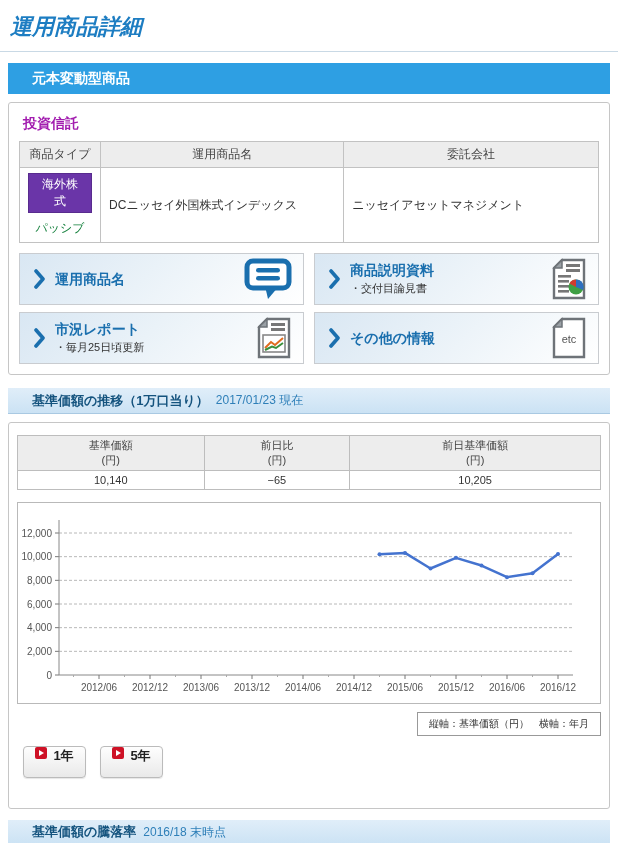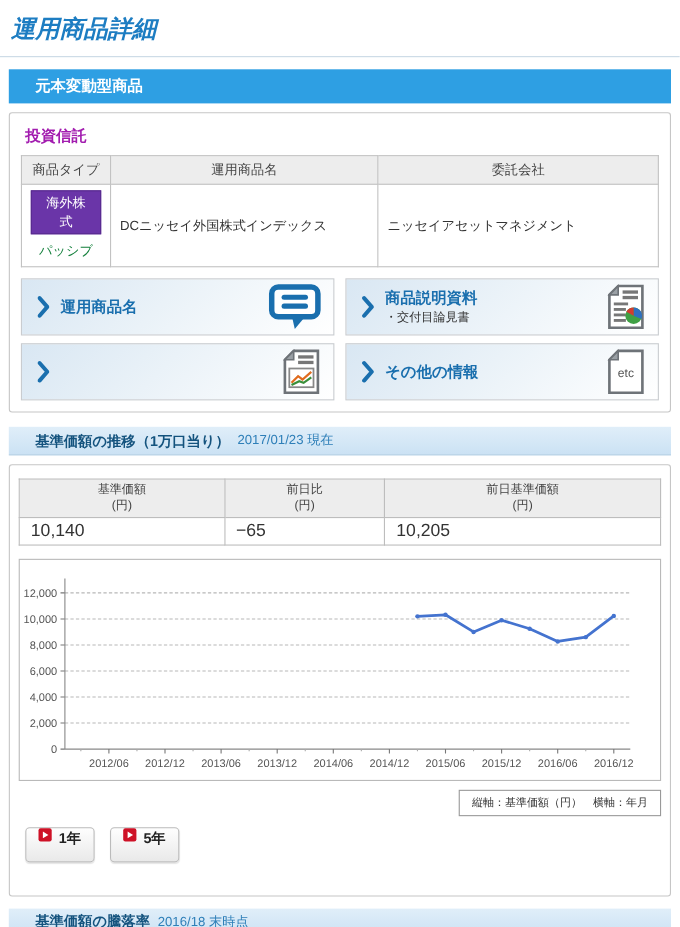--- a/index.html
+++ b/index.html
@@ -64,21 +64,21 @@
   .section-title { font-size:13px; font-weight:bold; color:#14537e; }
   .section-date { font-size:12px; color:#2e7fb8; margin-left:7px; }
   
   .panel-nav { padding:12px 8px 30px; }
   table.value-table { width:100%; border-collapse:collapse; }
   .value-table th {
     background:#ededed; border:1px solid #bdbdbd; font-weight:normal;
     color:#444; font-size:11px; line-height:1.35; padding:2px 0; text-align:center;
   }
   .value-table td {
-    border:1px solid #bdbdbd; font-size:16px; text-align:left;
+    border:1px solid #bdbdbd; font-size:11px; text-align:center;
     padding:3px 10px; height:18px;
   }
   .col-a { width:32%; } .col-b { width:25%; } .col-c { width:43%; }
   .chart-box { margin-top:12px; border:1px solid #b9b9b9; background:#fff; }
   .chart-box svg { display:block; }
   .axis-note-row { display:flex; justify-content:flex-end; margin-top:8px; }
   .axis-note { border:1px solid #999; padding:4px 11px; font-size:10px; color:#333; background:#fff; }
   .period-row { display:flex; gap:14px; margin-top:10px; padding-left:6px; }
   .period-btn {
     min-width:63px; height:32px; border:1px solid #bbb; border-radius:4px;
@@ -160,20 +160,24 @@
           <circle cx="25" cy="29" r="7.5" fill="#3fa044"></circle>
           <path d="M25,29 L25,21.5 A7.5,7.5 0 0 1 32,32 Z" fill="#2f6fc0"></path>
           <path d="M25,29 L18.4,25.4 A7.5,7.5 0 0 1 25,21.5 Z" fill="#d23b2f"></path>
         </svg>
       </div>
 
       <div class="card">
         <svg class="chevron" width="11" height="20" viewBox="0 0 11 20">
             <polyline points="2,2 9,10 2,18" fill="none" stroke="#1a6fae" stroke-width="3.6" stroke-linecap="round" stroke-linejoin="round"></polyline>
           </svg>
+        <div class="card-text">
+          <div class="card-title">市況レポート</div>
+          <div class="card-sub">・毎月25日頃更新</div>
+        </div>
         <svg class="card-icon" width="36" height="42" viewBox="0 0 36 42">
           <path d="M11,2 L33,2 L33,40 L3,40 L3,10 Z" fill="#fff" stroke="#6e7378" stroke-width="2.4"></path>
           <path d="M11,2 L11,10 L3,10 Z" fill="#9aa0a5" stroke="#6e7378" stroke-width="1.5"></path>
           <rect x="15" y="6" width="14" height="3" fill="#777"></rect>
           <rect x="15" y="11" width="14" height="3" fill="#777"></rect>
           <rect x="7" y="18" width="22" height="17" fill="#fff" stroke="#888" stroke-width="1.6"></rect>
           <polyline points="9,31 15,25 19,28 27,21" fill="none" stroke="#e06c1f" stroke-width="2"></polyline>
           <polyline points="9,33 16,29.5 20,31 27,26" fill="none" stroke="#3a8f3a" stroke-width="2"></polyline>
         </svg>
       </div>

